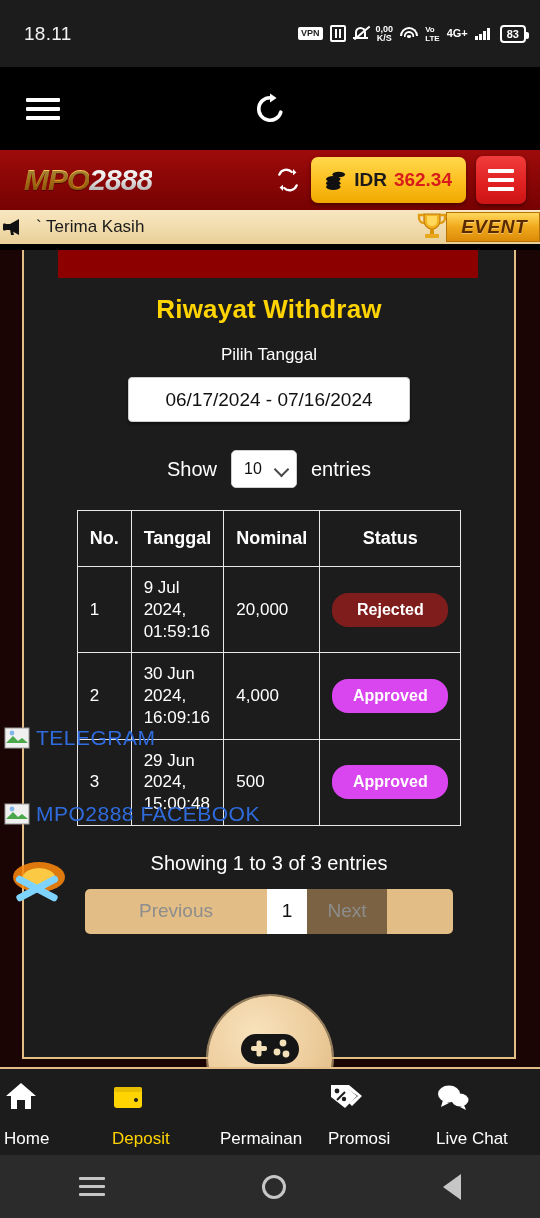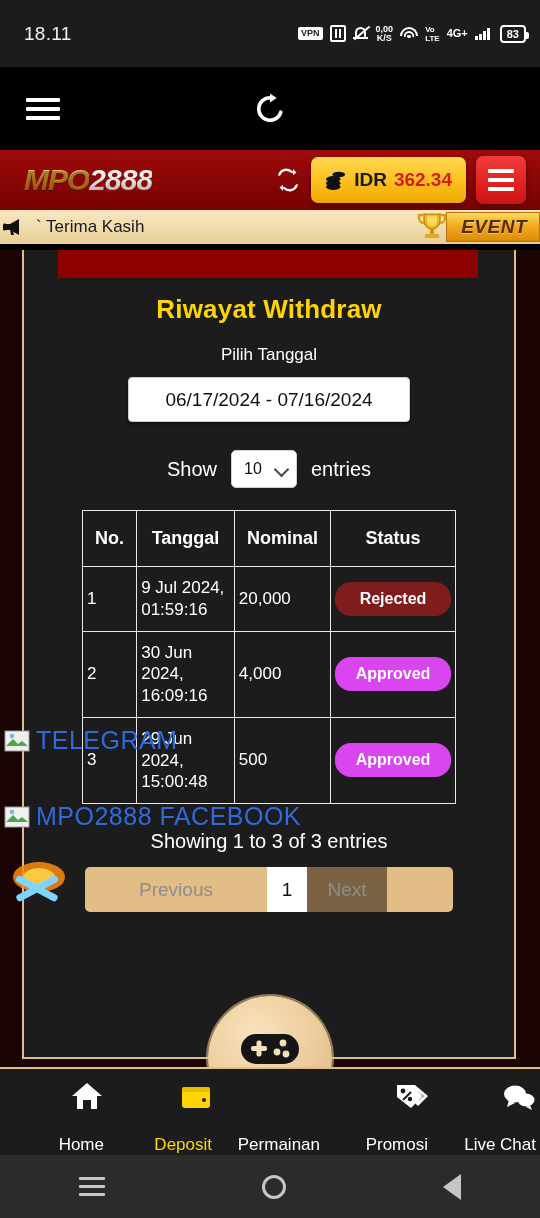--- a/index.html
+++ b/index.html
@@ -186,21 +186,21 @@
     border-right: 2px solid #4a4a4a; border-bottom: 2px solid #4a4a4a;
     transform: rotate(45deg);
   }
 
   
   table.hist {
     margin: 22px auto 0; border-collapse: collapse; width: 374px;
     color: #fff;
   }
   table.hist th, table.hist td {
-    border: 1px solid #e8e8e8; padding: 10px 4px; font-size: 17px;
+    border: 1px solid #e8e8e8; padding: 10px 12px; font-size: 17px;
     vertical-align: middle;
     margin-left: 14px;
   }
   table.hist th { font-weight: bold; text-align: center; font-size: 18px; height: 56px; }
   table.hist td.c-no { width: 56px; }
   table.hist td.c-date { width: 100px; line-height: 1.28; }
   table.hist td.c-nom { width: 98px; }
   table.hist td.c-stat { text-align: center; }
   .badge {
     display: inline-block; border-radius: 16px; padding: 8px 20px;
@@ -219,36 +219,36 @@
   .pg { display: flex; align-items: center; justify-content: center; font-size: 19px; }
   .pg.prev { flex: 1; color: #8d8d8d; }
   .pg.num { width: 40px; background: #fff; color: #111; }
   .pg.next { width: 80px; background: #7a6242; color: #8d8d8d; }
   .pg.tail { flex: 0 0 66px; }
 
   
   .broken { position: absolute; display: flex; align-items: center; gap: 6px; z-index: 5; }
   .broken .bi { width: 26px; height: 22px; }
   .broken .lbl {
-    color: #2f6bdd; font-size: 25px; letter-spacing: .5px;
+    color: #2f6bdd; font-size: 21px; letter-spacing: .5px;
     font-family: "Liberation Sans", sans-serif;
   }
   #brk-telegram { left: 4px; top: 726px; }
   #brk-facebook { left: 4px; top: 802px; }
   .swords { position: absolute; left: 6px; top: 855px; width: 66px; height: 52px; z-index: 5; }
 
   
   .bottomnav {
     position: absolute; left: 0; right: 0; bottom: 63px; height: 88px;
     background: #1c1c1c; border-top: 2px solid #e2bd85;
     display: flex; align-items: flex-start; justify-content: space-around;
     padding-top: 10px;
   }
   .navitem {
-    display: flex; flex-direction: column; align-items: flex-end; gap: 24px;
+    display: flex; flex-direction: column; align-items: flex-start; gap: 18px;
     width: 100px; color: #fff; font-size: 17px;
   }
   .navitem.active { color: #ffd400; }
   .navitem .ico { height: 32px; display: flex; align-items: flex-end; }
   .navitem.center .ico { height: 32px; }
   .gamebubble {
     position: absolute; left: 50%; transform: translateX(-50%); bottom: 98px;
     width: 124px; height: 124px; border-radius: 50%;
     background: radial-gradient(circle at 38% 30%, #f8e2bc 0%, #eccb9a 55%, #d9b37a 100%);
     display: flex; align-items: center; justify-content: center;

